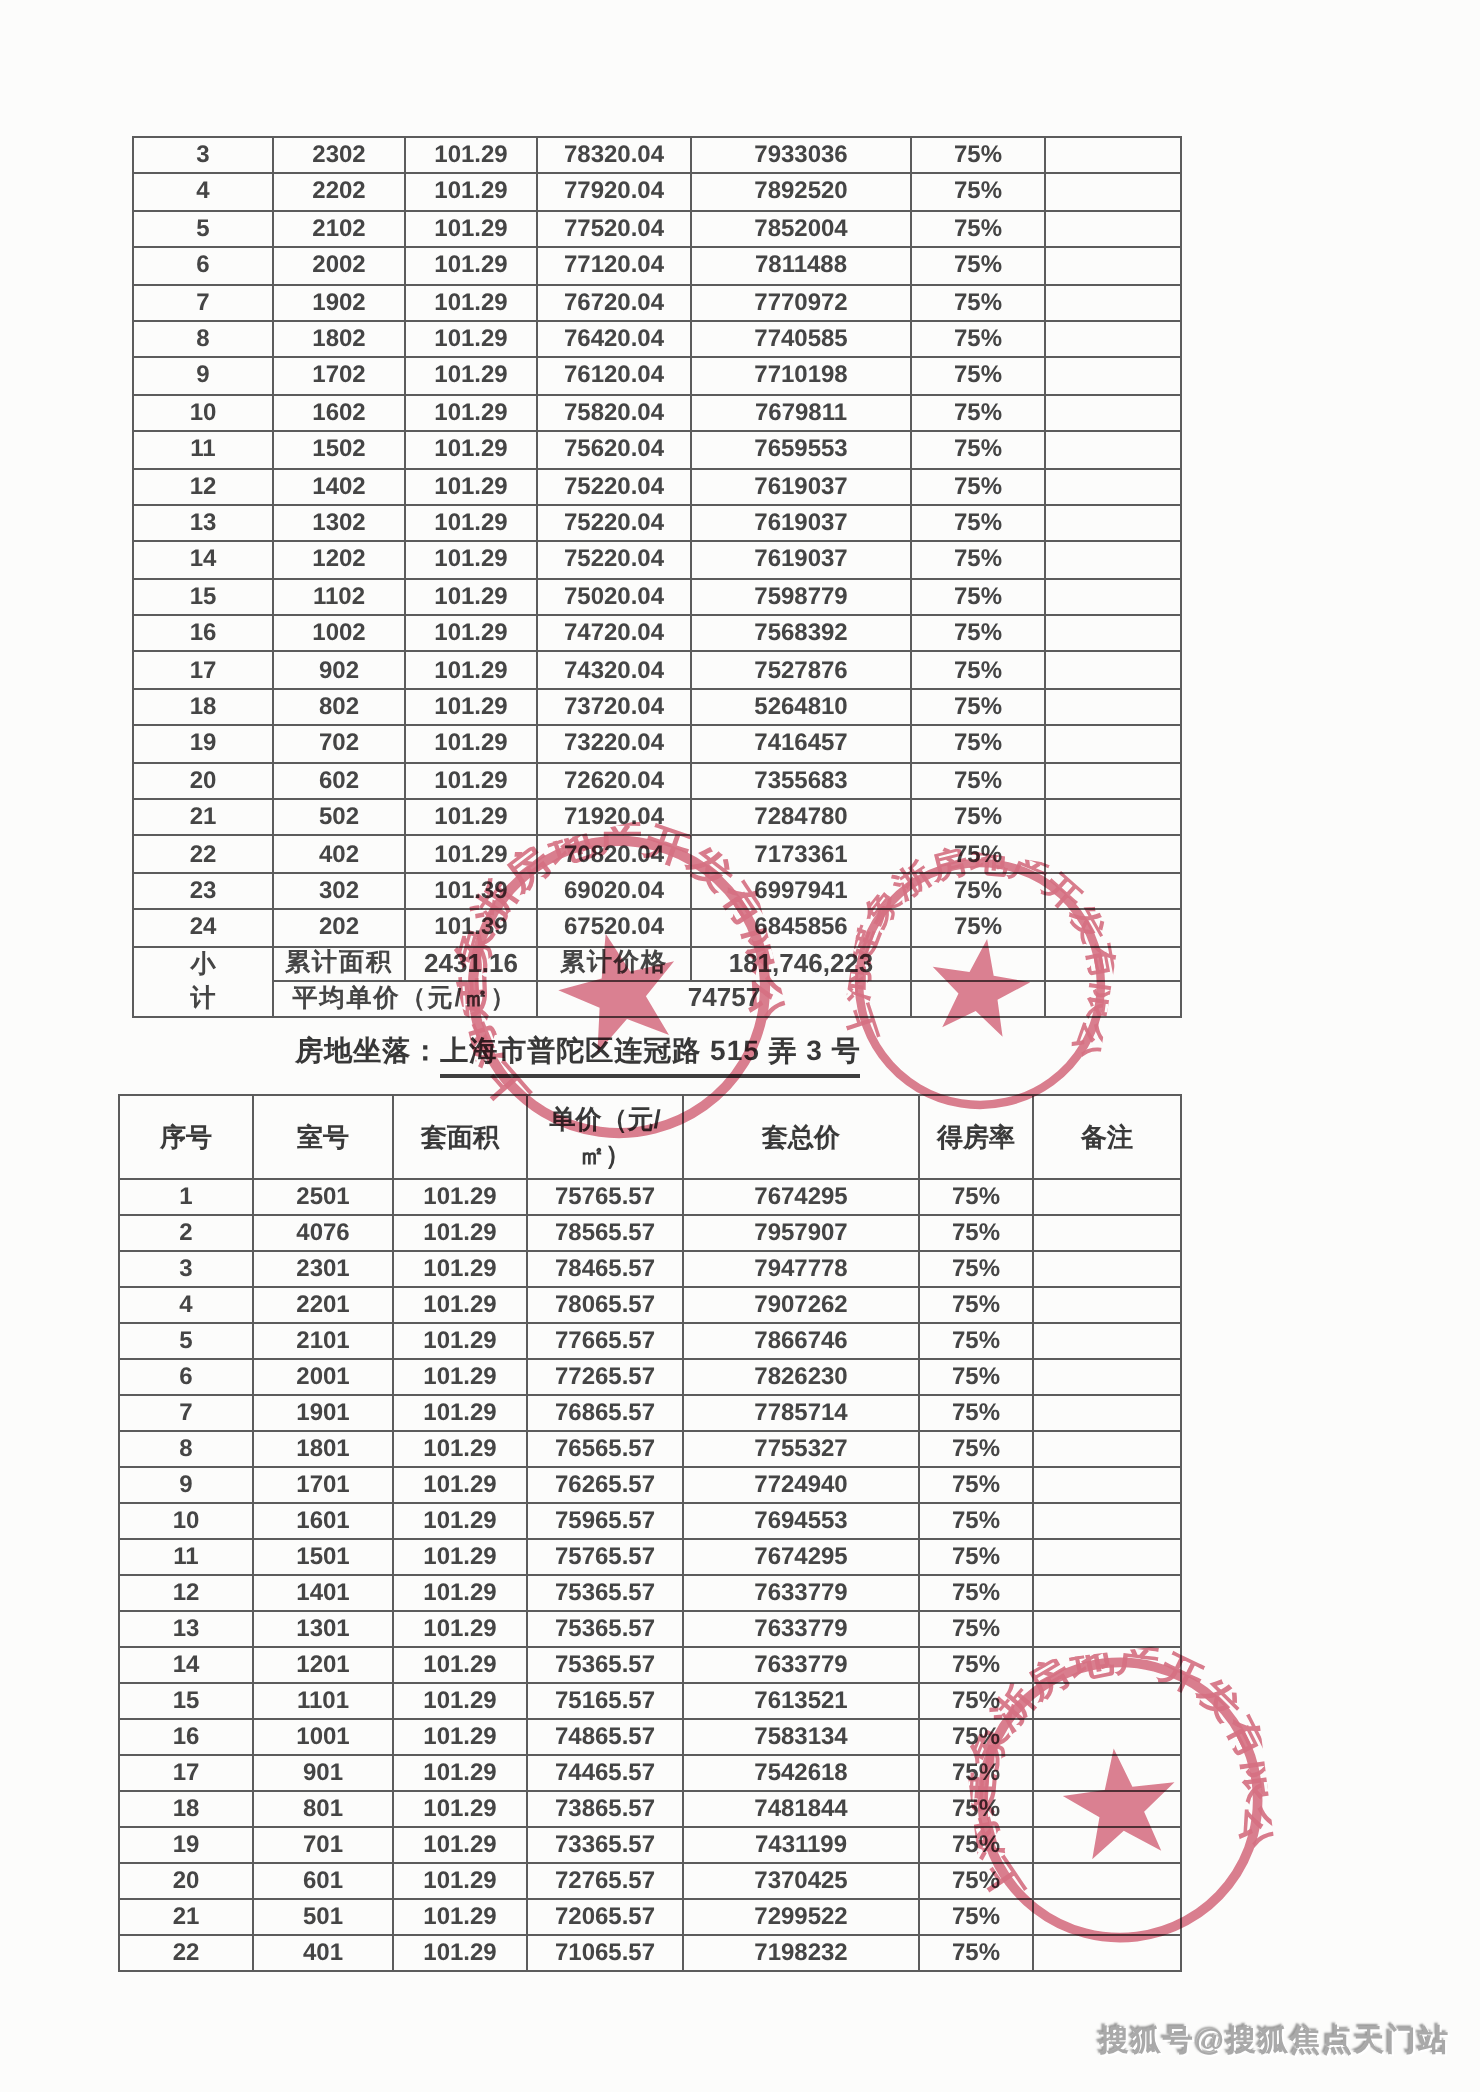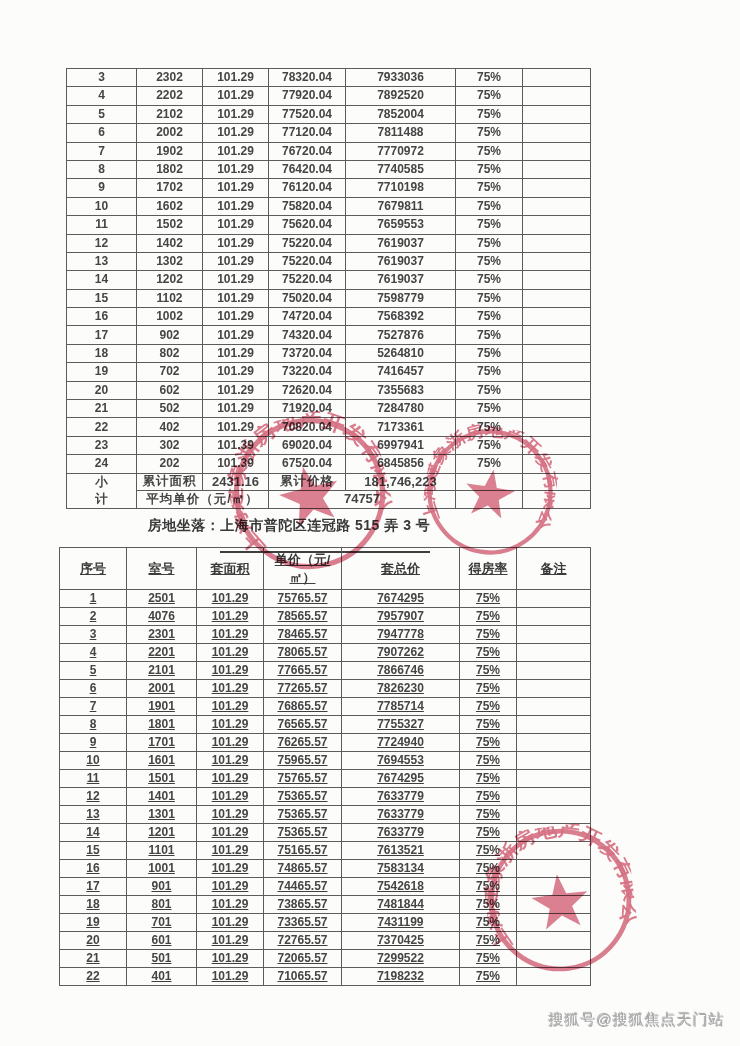--- a/index.html
+++ b/index.html
@@ -21,35 +21,35 @@
   #table1 td{height:17.4px;}
   #table1 .subtotal td{height:16.6px;font-size:13px;}
   #table1 .subtotal .cjk{font-weight:700;font-size:12.5px;letter-spacing:1px;}
   #subtotal-label div{line-height:17px;font-weight:700;letter-spacing:0;}
   
   #address{
     position:absolute;left:59px;top:517px;width:460px;
     text-align:center;font-size:14px;font-weight:700;color:#383838;
     letter-spacing:0.5px;white-space:nowrap;
   }
-  #address .u{border-bottom:2px solid #3f3f3f;padding-bottom:18px;}
+  #address .u{border-bottom:2px solid #3f3f3f;padding-bottom:4px;}
   
-  #table2{left:59px;top:547px;width:531px;text-decoration:underline;}
+  #table2{left:59px;top:547px;width:531px;}
   #table2 thead th{height:41px;font-size:13px;font-weight:700;color:#3a3a3a;white-space:normal;line-height:1.35;padding:0 4px;}
   #table2 td{height:17px;}
   
   .seal{position:absolute;mix-blend-mode:multiply;opacity:0.82;pointer-events:none;}
   #sealA{left:231px;top:415px;transform:rotate(-14deg);}
   #sealB{left:425px;top:427px;transform:rotate(9deg);}
   #sealC{left:486px;top:826px;transform:rotate(-7deg);}
   .seal text{font-family:"DejaVu Sans","Liberation Sans",sans-serif;font-weight:700;}
   
   #watermark{
     position:absolute;top:1011px;right:15px;
-    font-size:15px;font-weight:400;letter-spacing:1px;color:#a9a9a9;
+    font-size:15px;font-weight:700;letter-spacing:1px;color:#a9a9a9;
     text-shadow:1px 1px 0 #ffffff,-1px -1px 1px rgba(70,70,70,0.55);
     white-space:nowrap;
   }
 </style>
 </head>
 <body>
 
 <div id="page">
 
   <table id="table1">

